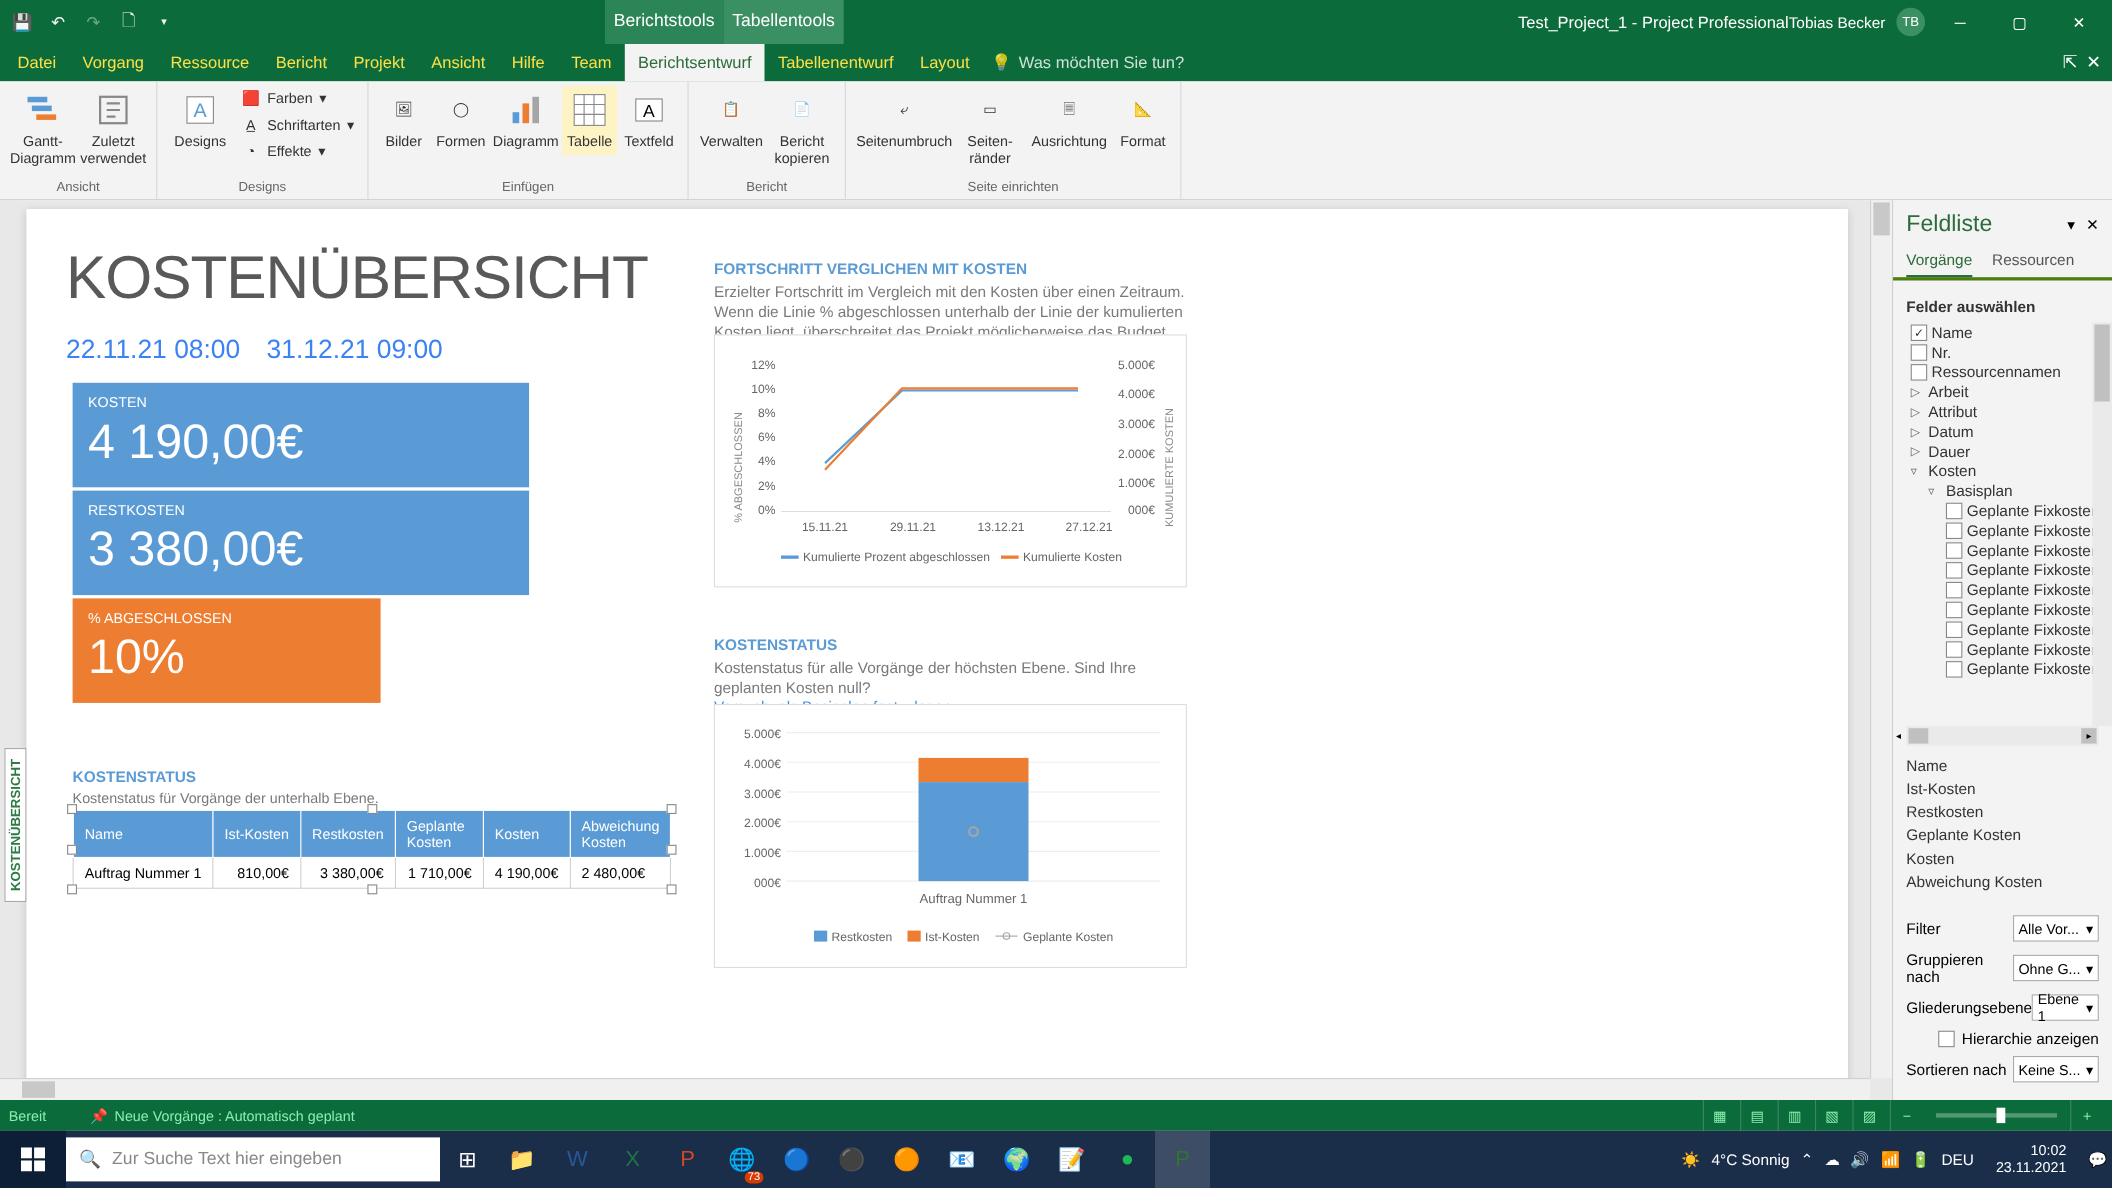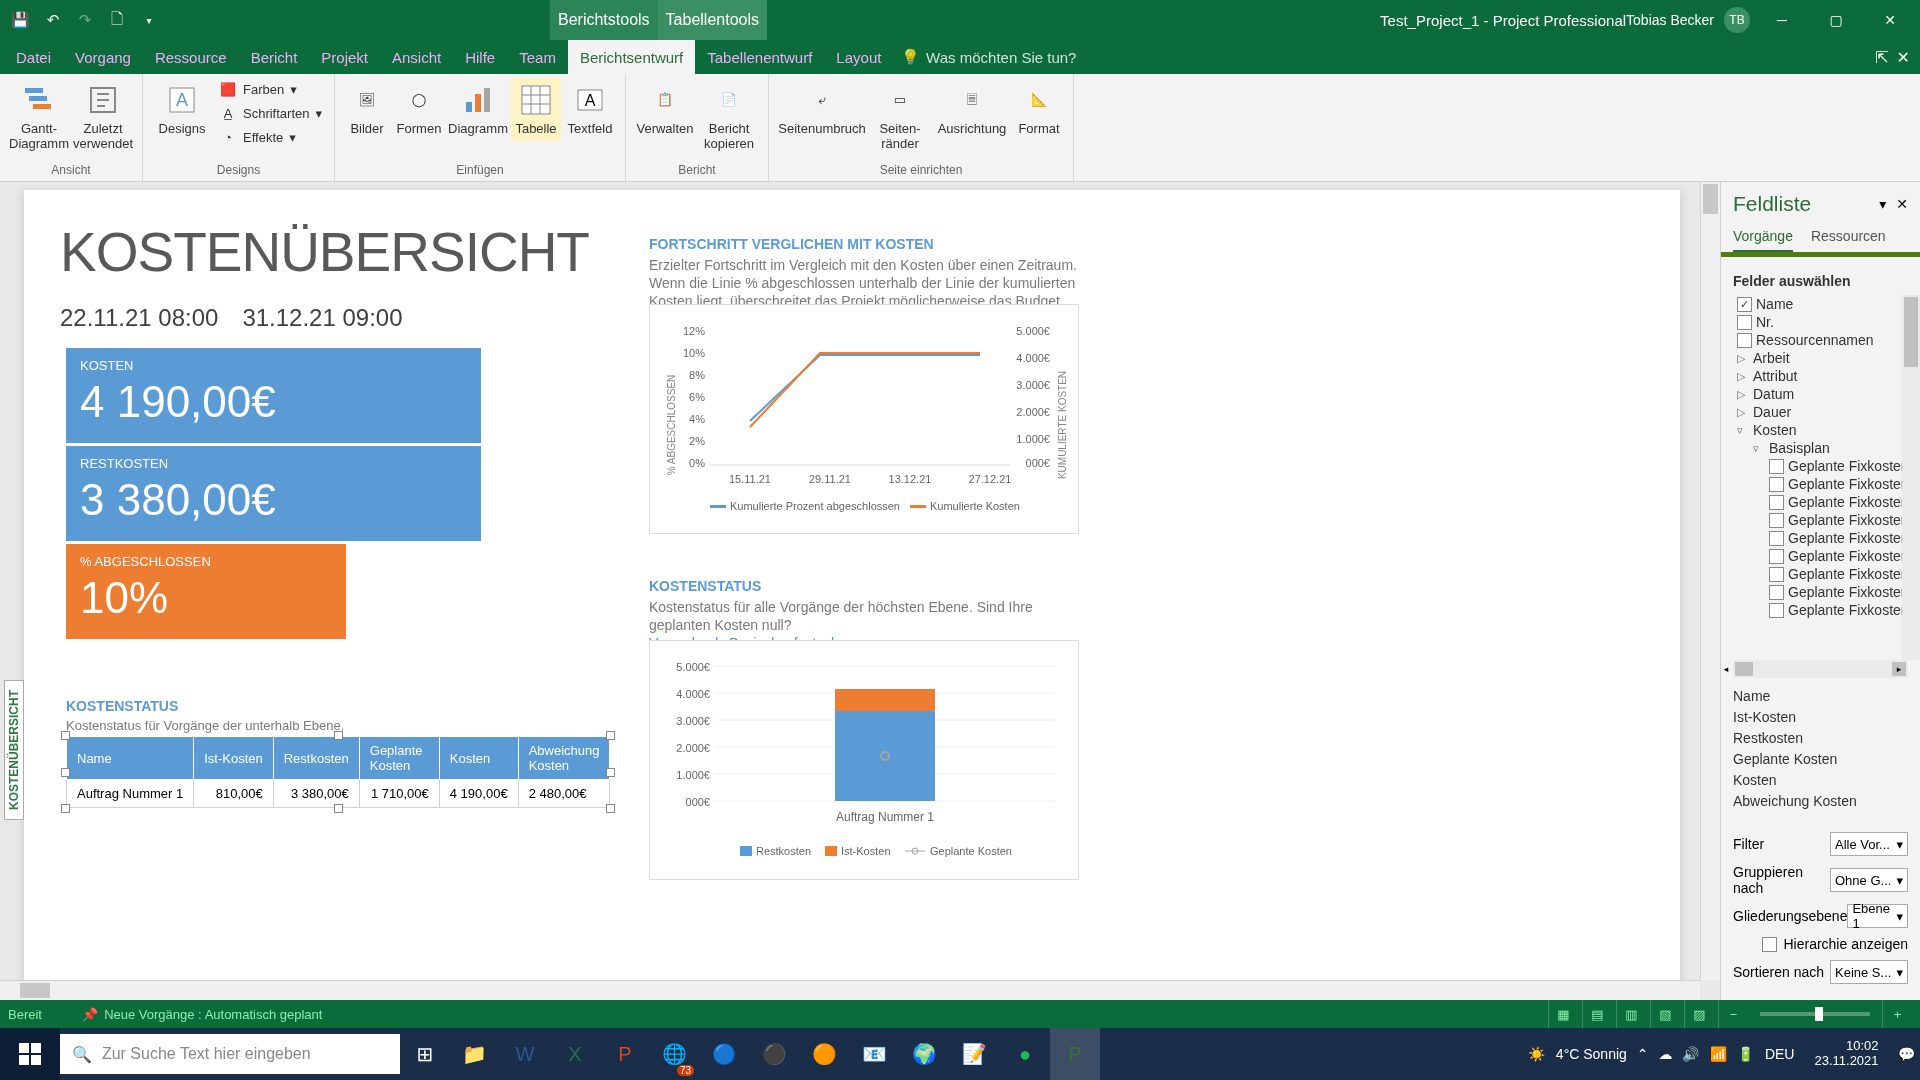--- a/index.html
+++ b/index.html
@@ -8,21 +8,21 @@
 .qat{display:flex;align-items:center;gap:14px;padding:0 12px}
 .qat-ico{width:18px;height:18px;display:flex;align-items:center;justify-content:center;font-size:15px;opacity:.95}
 .tooltabs{display:flex;height:100%;margin-left:auto}
 .tooltab{padding:0 8px;display:flex;align-items:center;font-size:16px;background:#2b8556}
 .tooltab.light{background:#3a9063}
 .doc-title{flex:1;text-align:right;font-size:15px;white-space:nowrap}
 .user-area{display:flex;align-items:center;gap:10px;padding-right:8px}
 .user-badge{background:#3a9063;border-radius:50%;width:26px;height:26px;display:flex;align-items:center;justify-content:center;font-size:12px}
 .win-btn{width:44px;height:40px;display:flex;align-items:center;justify-content:center;font-size:14px}
 .menubar{height:34px;background:#0c6b3a;display:flex;align-items:center;padding-left:4px}
-.menu-item{color:#f0abfc;padding:0 12px;height:100%;display:flex;align-items:center;font-size:15px}
+.menu-item{color:#fde047;padding:0 12px;height:100%;display:flex;align-items:center;font-size:15px}
 .menu-item.active{background:#f3f3f3;color:#2c6b3a}
 .tell-me{color:#fff;font-size:15px;margin-left:8px;opacity:.8;display:flex;align-items:center;gap:6px}
 .share-collapse{margin-left:auto;display:flex;gap:8px;padding-right:10px;color:#fff}
 .ribbon{height:108px;background:#f3f3f3;border-bottom:1px solid #d0d0d0;display:flex}
 .rgroup{border-right:1px solid #d8d8d8;display:flex;flex-direction:column;padding:4px 8px 2px}
 .rgroup-content{flex:1;display:flex;align-items:flex-start;gap:2px}
 .rgroup-label{font-size:12px;color:#666;text-align:center;padding:2px 0}
 .rbtn-big{display:flex;flex-direction:column;align-items:center;justify-content:flex-start;width:62px;padding:4px 2px;font-size:13px;color:#333;text-align:center;line-height:1.15}
 .rbtn-big .ric{width:36px;height:36px;margin-bottom:4px;display:flex;align-items:center;justify-content:center}
 .rbtn-small{display:flex;align-items:center;gap:6px;font-size:13px;color:#333;padding:2px 4px;white-space:nowrap}
@@ -30,39 +30,39 @@
 .design-list{display:flex;flex-direction:column;gap:2px}
 .workspace{display:flex;height:calc(100% - 40px - 34px - 108px - 28px - 52px)}
 .canvas-wrap{flex:1;position:relative;background:#e8e8e8;overflow:hidden}
 .canvas-scroll-v{position:absolute;right:0;top:0;width:20px;bottom:20px;background:#f0f0f0;border-left:1px solid #d0d0d0}
 .canvas-scroll-v .thumb{position:absolute;left:2px;right:2px;top:2px;height:30px;background:#c8c8c8}
 .canvas-scroll-h{position:absolute;left:0;right:20px;bottom:0;height:20px;background:#f0f0f0;border-top:1px solid #d0d0d0}
 .canvas-scroll-h .thumb{position:absolute;top:2px;bottom:2px;left:20px;width:30px;background:#c8c8c8}
 .page{position:absolute;left:24px;top:8px;width:1656px;height:840px;background:#fff;box-shadow:0 2px 8px rgba(0,0,0,.15)}
 .side-tab{position:absolute;left:-20px;top:490px;width:20px;height:140px;background:#fff;border:1px solid #aaa;writing-mode:vertical-rl;transform:rotate(180deg);font-size:12px;display:flex;align-items:center;justify-content:center;color:#2e7a45;font-weight:600}
 .report-title{position:absolute;left:36px;top:30px;font-size:55px;color:#595959;font-weight:400;letter-spacing:-1px}
-.dates{position:absolute;left:36px;top:114px;display:flex;gap:24px;font-size:24px;color:#404040}
+.dates{position:absolute;left:36px;top:114px;display:flex;gap:24px;font-size:24px;color:#3b82f6}
 .card{position:absolute;color:#fff;padding:10px 14px}
 .card.blue{background:#5b9bd5}
 .card.orange{background:#ed7d31}
 .card-label{font-size:13px;margin-bottom:4px}
 .card-value{font-size:44px;font-weight:300}
 .section-hdr{font-size:14px;color:#5b9bd5;font-weight:600;margin-bottom:4px}
 .section-desc{font-size:14px;color:#7a7a7a;line-height:1.3;max-width:440px}
 .link{color:#4a90d9;text-decoration:underline;font-size:14px}
 .chart-box{border:1px solid #ddd;background:#fff}
 .ks-table{position:absolute}
 .ks-table table{border-collapse:collapse;font-size:13px}
 .ks-table th{background:#5b9bd5;color:#fff;padding:6px 10px;font-weight:400;border:1px solid #fff;text-align:left}
 .ks-table td{padding:6px 10px;border:1px solid #d0d0d0}
 .sel-handle{width:9px;height:9px;border:1px solid #888;background:#fff;position:absolute}
 .field-pane{width:200px;background:#f3f3f3;border-left:1px solid #d0d0d0;display:flex;flex-direction:column;font-size:14px}
 .fp-header{padding:10px 12px 6px;display:flex;align-items:center}
 .fp-title{color:#2c6b3a;font-size:21px;flex:1}
-.fp-tabs{display:flex;border-bottom:5px solid #4d7c0f;padding:0 12px}
+.fp-tabs{display:flex;border-bottom:3px solid #4d7c0f;padding:0 12px}
 .fp-tab{padding:6px 0;margin-right:18px;font-size:14px;color:#555}
 .fp-tab.active{border-bottom:2px solid #2c6b3a;color:#2c6b3a}
 .fp-sub{padding:16px 12px 6px;font-size:14px;font-weight:600;color:#333}
 .fp-tree{flex:1;overflow:auto;padding:0 4px 0 12px;position:relative}
 .fp-tree-scroll{position:absolute;right:0;top:0;bottom:0;width:18px;background:#eaeaea}
 .fp-tree-scroll .thumb{position:absolute;left:2px;right:2px;top:2px;height:70px;background:#c0c0c0}
 .tree-row{display:flex;align-items:center;gap:4px;padding:1px 0;font-size:14px;color:#333;white-space:nowrap}
 .tree-chk{width:15px;height:15px;border:1px solid #888;background:#fff;flex-shrink:0;display:flex;align-items:center;justify-content:center;font-size:11px;color:#333}
 .tree-exp{width:12px;font-size:11px;color:#666}
 .fp-hscroll{height:18px;background:#eaeaea;position:relative;margin:0 12px}

